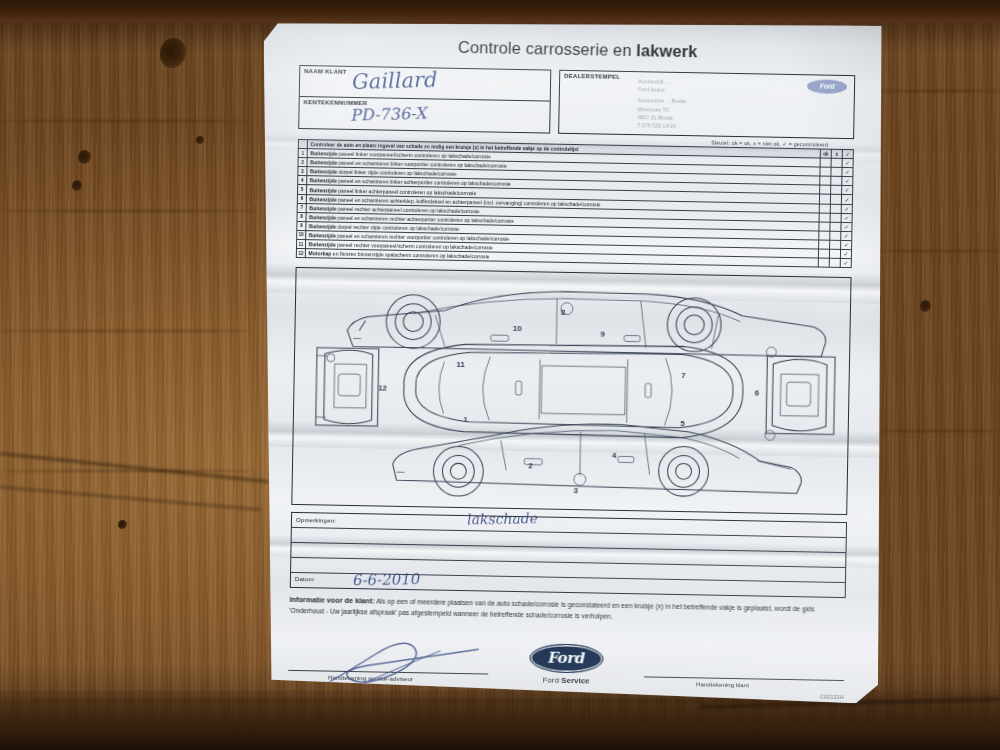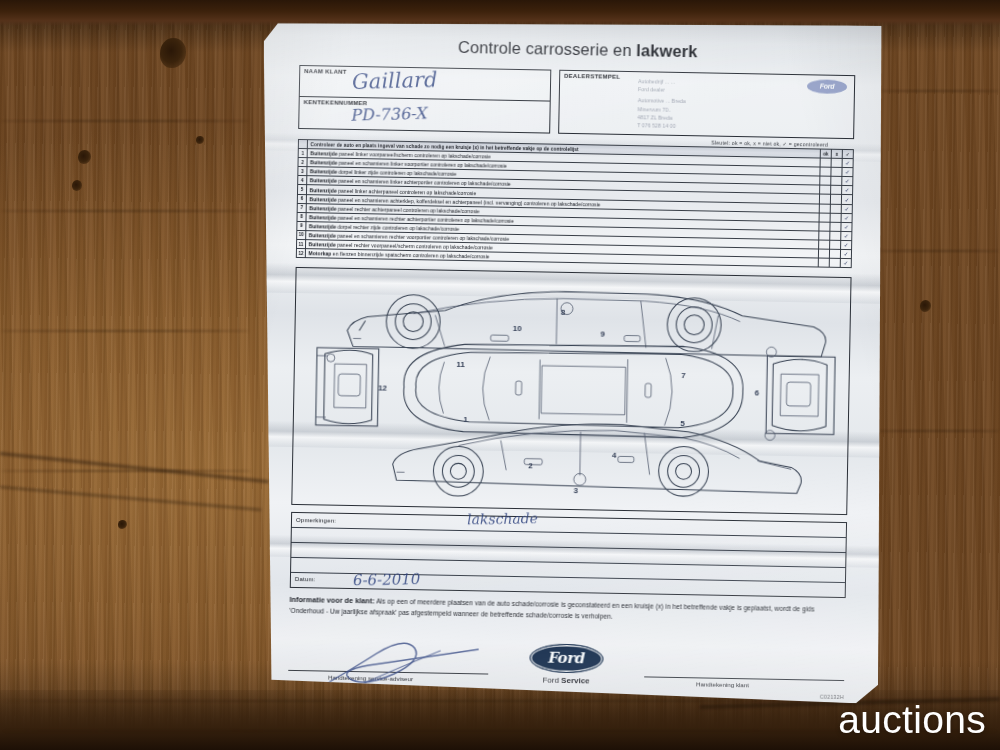--- a/index.html
+++ b/index.html
@@ -574,14 +574,13 @@
         </div>
       </div>
 
     </div>
 
     <div class="sheen"></div>
   </div>
 </div>
 
 <div id="watermark">
-  <span class="wm2">auctions</span>
 </div>
 
 </body></html>

